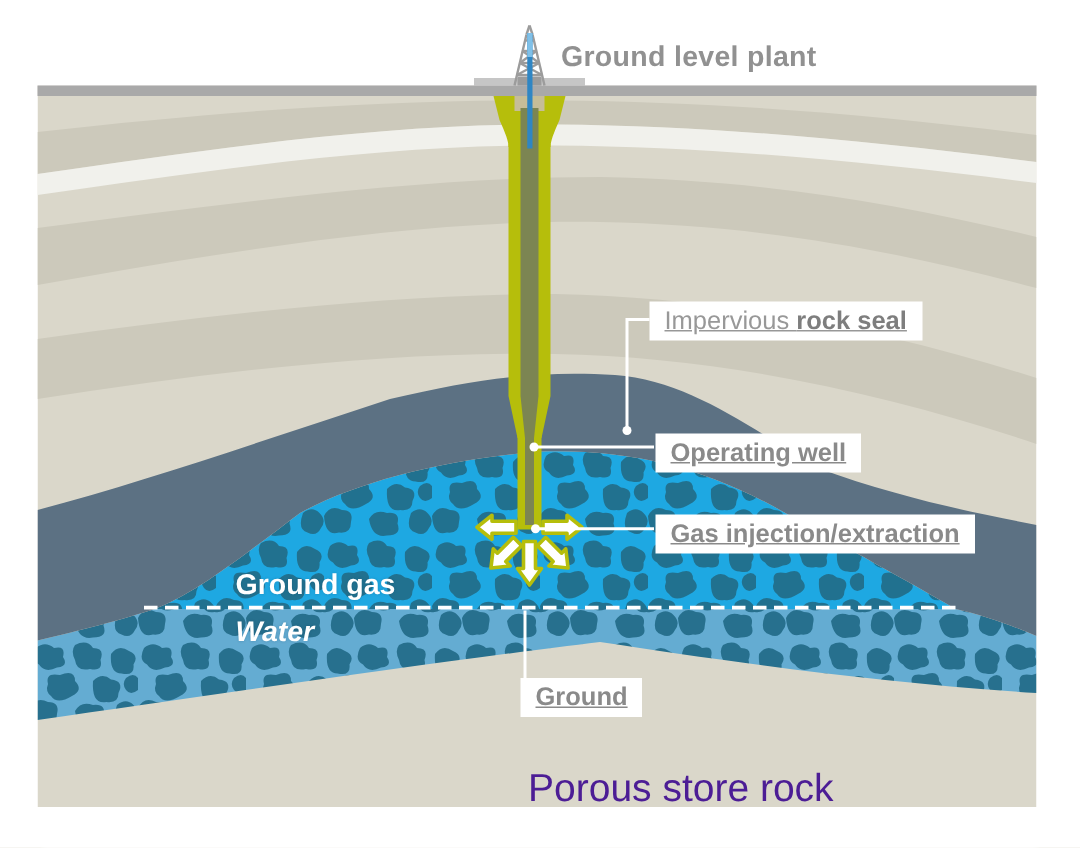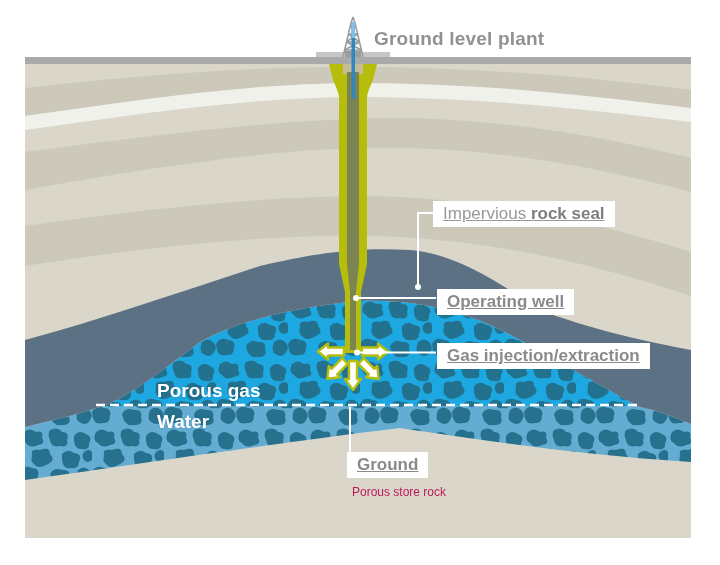--- a/index.html
+++ b/index.html
@@ -10,22 +10,22 @@
   .title{left:374px;top:28px;font-size:19px;font-weight:700;color:#919191;letter-spacing:.2px;}
   .callout{background:#ffffff;color:#8a8a8a;font-size:17px;font-weight:700;
            padding:3px 10px 4px 10px;line-height:19px;text-decoration:underline;}
   .co-impervious{left:433px;top:201px;font-weight:400;color:#989898;}
   .co-impervious b{font-weight:700;color:#7e7e7e;}
   .co-operating{left:437px;top:289px;}
   .co-gas{left:437px;top:343px;}
   .co-storage{left:347px;top:452px;}
   .zone{color:#ffffff;font-size:19px;font-weight:700;text-shadow:0 0 2px rgba(0,60,90,.25);}
   .z-gas{left:157px;top:380px;}
-  .z-water{left:157px;top:411px;}
-  .z-porous{left:352px;top:485px;color:#be185d;font-weight:400;text-shadow:none;font-size:12px;}
+  .z-water{left:157px;top:411px;font-style:italic;}
+  .z-porous{left:352px;top:510px;color:#4c1d95;font-weight:400;text-shadow:none;font-size:26px;}
 </style>
 </head>
 <body>
 
 <div id="stage">
 
 <svg id="geo" width="720" height="565" viewBox="0 0 720 565">
   <defs>
     <clipPath id="frame">
           <rect x="25" y="57" width="666" height="481"></rect>
@@ -131,19 +131,19 @@
 <div class="overlay title">Ground level plant</div>
 
 <div class="overlay callout co-impervious"><span>Impervious </span><b>rock seal</b></div>
 
 <div class="overlay callout co-gas">Gas injection/extraction</div>
 
 <div class="overlay callout co-operating">Operating well</div>
 
 <div class="overlay callout co-storage">Ground</div>
 
-<div class="overlay zone z-gas">Porous gas</div>
+<div class="overlay zone z-gas">Ground gas</div>
 
 <div class="overlay zone z-water">Water</div>
 
 <div class="overlay zone z-porous">Porous store rock</div>
 
 </div>
 
 </body></html>

